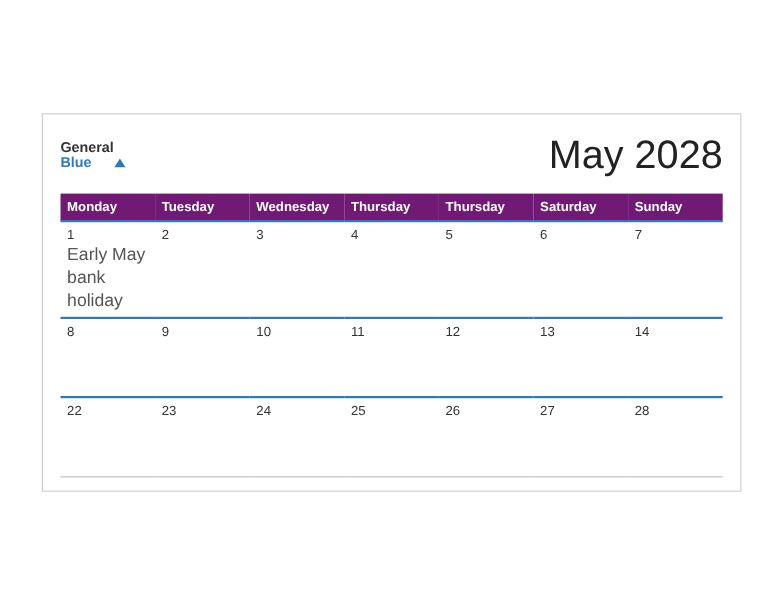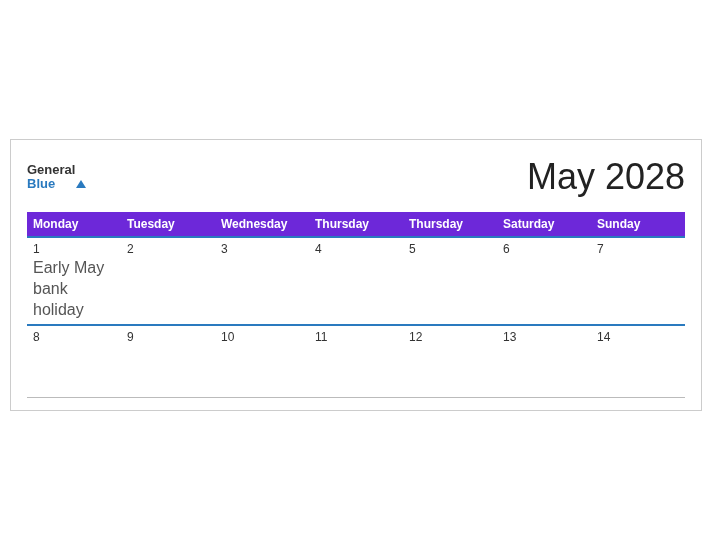--- a/index.html
+++ b/index.html
@@ -6,21 +6,21 @@
     body {
       background: #fff;
       font-family: Arial, sans-serif;
       width: 712px;
       height: 550px;
       display: flex;
       align-items: center;
       justify-content: center;
     }
     .calendar-wrapper {
-      width: 692px;
+      width: 636px;
       background: #fff;
       border: 1px solid #ccc;
       padding: 16px 16px 12px 16px;
     }
     .calendar-header {
       display: flex;
       align-items: center;
       justify-content: space-between;
       margin-bottom: 14px;
     }
@@ -60,21 +60,21 @@
     .calendar-country {
       font-size: 14px;
       color: #333;
       text-align: right;
     }
     .calendar-grid {
       width: 100%;
       border-collapse: collapse;
     }
     .calendar-grid th {
-      background: #6d28d9;
+      background: #701a75;
       color: #fff;
       font-size: 12px;
       font-weight: bold;
       text-align: left;
       padding: 5px 6px;
       border: none;
     }
     .calendar-grid td {
       vertical-align: top;
       padding: 4px 6px;
@@ -168,15 +168,38 @@
           <td>
             <span class="day-num">12</span>
           </td>
           <td>
             <span class="day-num">13</span>
           </td>
           <td>
             <span class="day-num">14</span>
           </td>
         </tr>
+        <tr class="week-row">
+          <td>
+            <span class="day-num">22</span>
+          </td>
+          <td>
+            <span class="day-num">23</span>
+          </td>
+          <td>
+            <span class="day-num">24</span>
+          </td>
+          <td>
+            <span class="day-num">25</span>
+          </td>
+          <td>
+            <span class="day-num">26</span>
+          </td>
+          <td>
+            <span class="day-num">27</span>
+          </td>
+          <td>
+            <span class="day-num">28</span>
+          </td>
+        </tr>
       </tbody>
   </table>
 </div>
 
 </body></html>

